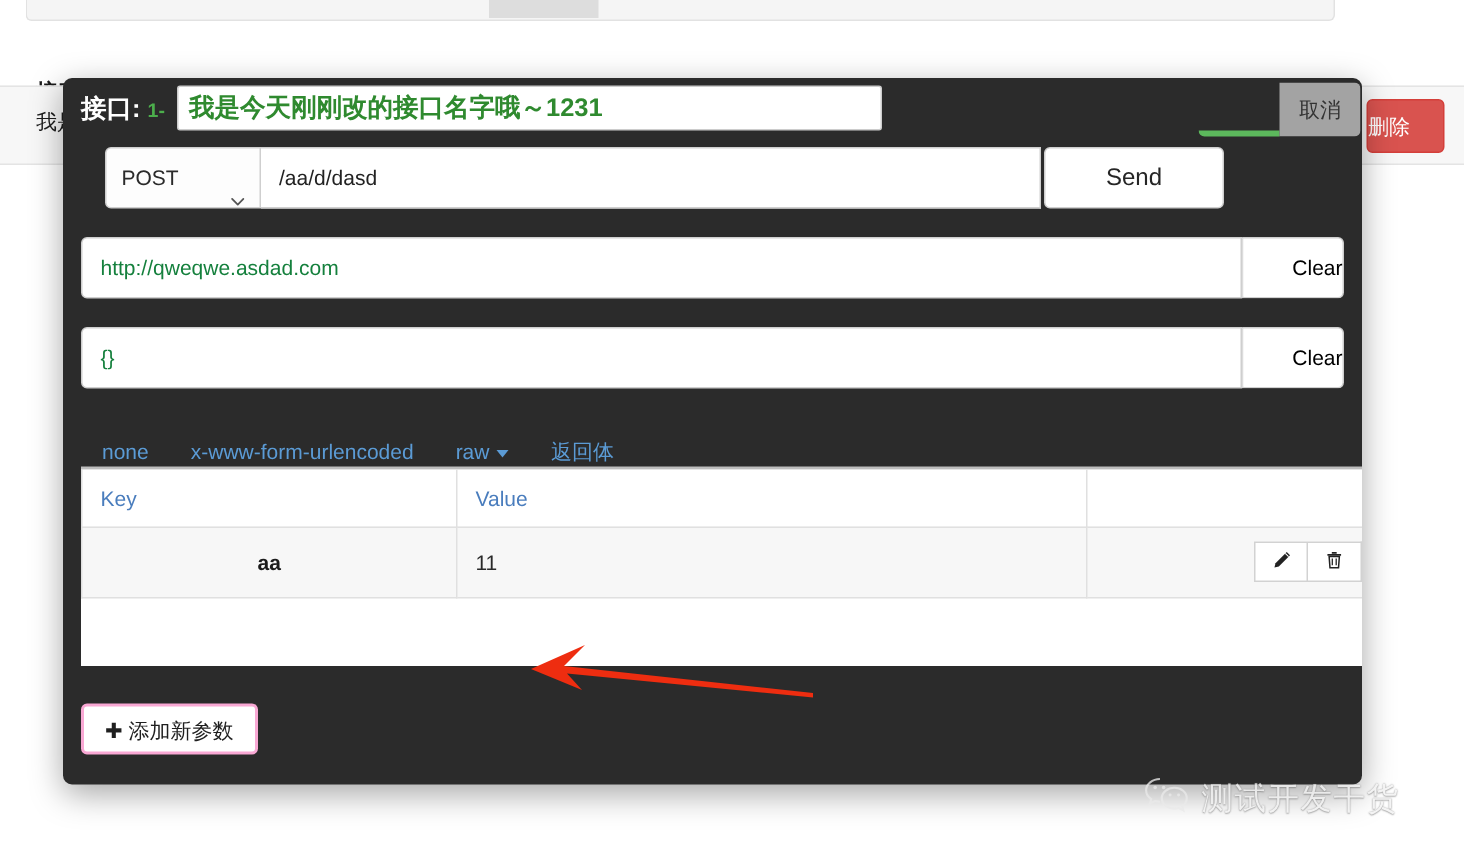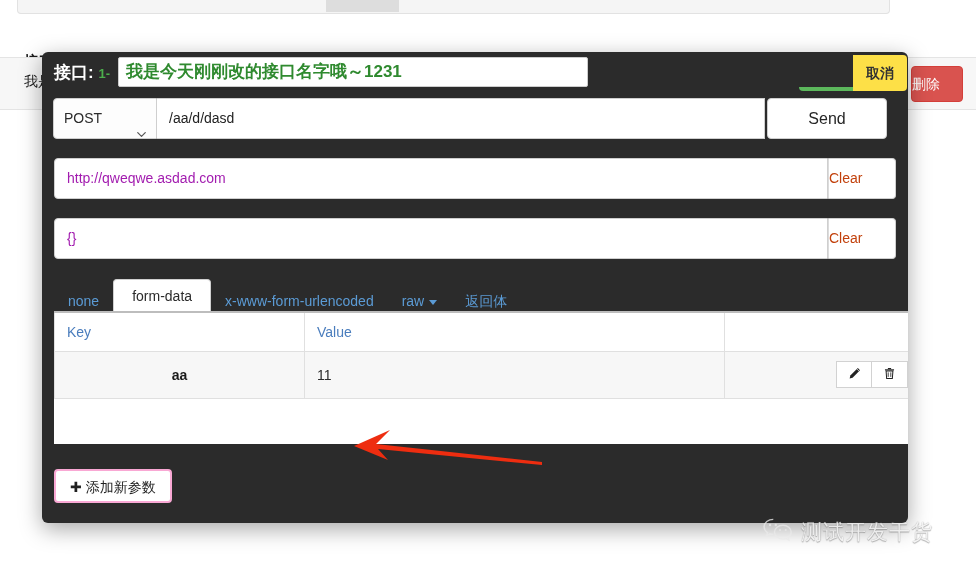--- a/index.html
+++ b/index.html
@@ -74,25 +74,25 @@
   }
   .title-btns {
     position: absolute; left: 757px; top: 3px; height: 36px; display: flex;
     border-radius: 4px; overflow: hidden;
   }
   .tb-btn {
     height: 36px; padding: 0 13px; line-height: 36px; font-size: 14px;
     cursor: pointer; white-space: nowrap; text-align: center;
   }
   .tb-save { background: #5cb85c; color: #ffffff; margin-top: 32px; }
-  .tb-cancel { background: #fde047; color: #333333; font-weight: bold; }
+  .tb-cancel { background: #a3a3a3; color: #333333; }
 
   
   .row-url {
-    position: absolute; left: 11px; top: 46px; width: 834px; height: 41px;
+    position: absolute; left: 28px; top: 46px; width: 746px; height: 41px;
     display: flex;
   }
   .method-select {
     width: 104px; height: 41px; background: #fdfdfd;
     border: 1px solid #cfcfcf; border-radius: 4px 0 0 4px;
     font-size: 14px; color: #2b2b2b; padding: 0 10px; line-height: 39px;
     position: relative; cursor: pointer;
   }
   .method-select .caret {
     position: absolute; right: 10px; top: 16px;
@@ -117,28 +117,28 @@
     position: absolute; left: 12px; top: 106px; width: 842px; height: 41px;
     display: flex;
   }
   .row-json {
     position: absolute; left: 12px; top: 166px; width: 842px; height: 41px;
     display: flex;
   }
   .plain-input {
     flex: 1; height: 41px; background: #ffffff; border: 1px solid #cfcfcf;
     border-radius: 4px 0 0 4px;
-    font-size: 14px; color: #a21caf; padding: 0 12px; line-height: 39px;
+    font-size: 14px; color: #15803d; padding: 0 12px; line-height: 39px;
     white-space: nowrap; overflow: hidden;
   }
   .clear-btn {
     width: 68px; height: 41px; background: #ffffff;
     border: 1px solid #cfcfcf; border-left: 1px solid #dcdcdc;
     border-radius: 0 4px 4px 0;
-    font-size: 14px; color: #c2410c; line-height: 39px; text-align: left;
+    font-size: 14px; color: #000000; line-height: 39px; text-align: right;
     cursor: pointer;
   }
 
   
   .tabs {
     position: absolute; left: 12px; top: 228px; width: 842px; height: 33px;
     display: flex; align-items: flex-end;
   }
   .tab {
     font-size: 14px; color: #5b9bd5; padding: 8px 14px 4px 14px;
@@ -267,21 +267,20 @@
       <div class="clear-btn">Clear</div>
     </div>
 
     <div class="row-json">
       <div class="plain-input">{}</div>
       <div class="clear-btn">Clear</div>
     </div>
 
     <div class="tabs">
       <div class="tab"><span>none</span></div>
-      <div class="tab active"><span>form-data</span></div>
       <div class="tab"><span>x-www-form-urlencoded</span></div>
       <div class="tab"><span>raw</span><span class="dcaret"></span></div>
       <div class="tab"><span>返回体</span></div>
     </div>
 
     <div class="tbl-scrollbar"></div>
     <div class="table-wrap">
       <table class="ptable">
         <thead>
           <tr>

